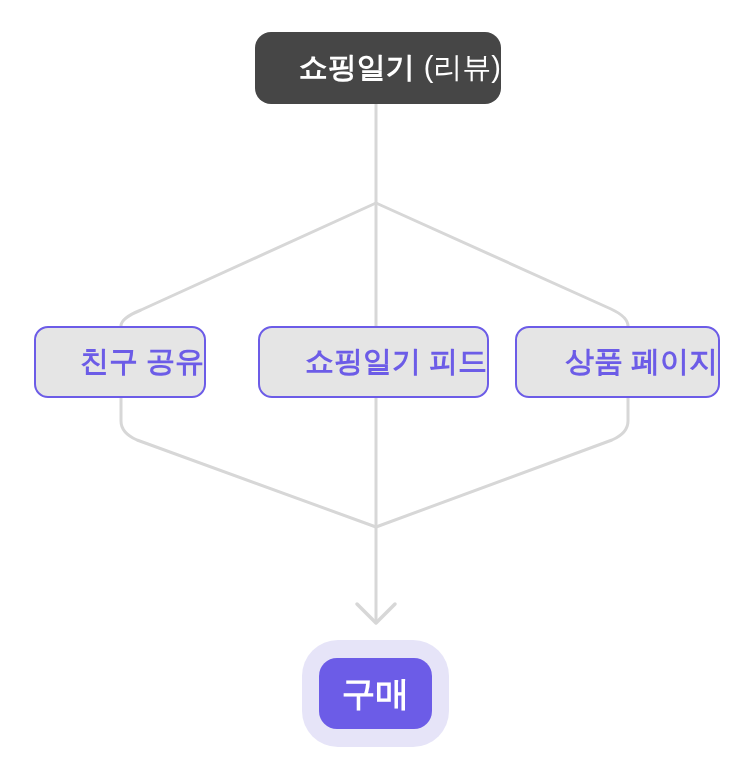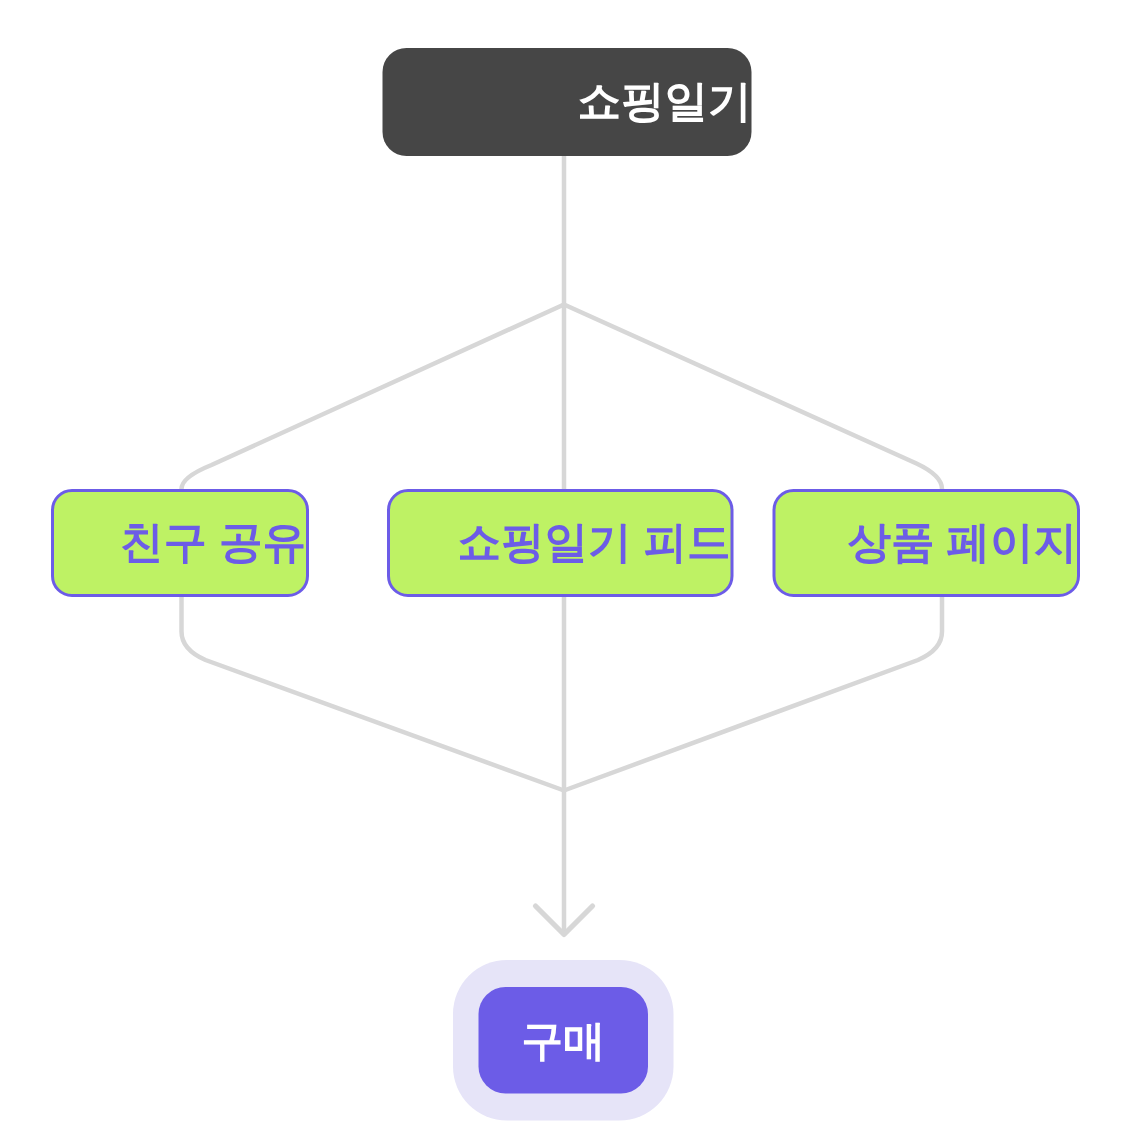--- a/index.html
+++ b/index.html
@@ -33,21 +33,21 @@
     width: 246px; height: 72px;
     background: #464646;
     border-radius: 16px;
     color: #ffffff;
     font-size: 29px;
   }
   .root-node .label-bold { font-weight: 700; }
   .root-node .label-suffix { font-weight: 400; margin-left: 9px; }
   .channel-node {
     top: 326px; height: 72px;
-    background: #bef264;
+    background: #e5e5e5;
     border: 2.5px solid #6c5ce7;
     border-radius: 14px;
     color: #6c5ce7;
     font-weight: 700;
     font-size: 29px;
   }
   .channel-0 { left: 34px;  width: 172px; }
   .channel-1 { left: 258px; width: 231px; }
   .channel-2 { left: 515px; width: 205px; }
   .outcome-halo {
@@ -62,41 +62,42 @@
   }
   .outcome-node {
     width: 113px; height: 71px;
     background: #6c5ce7;
     border-radius: 18px;
     display: flex;
     align-items: center;
     justify-content: center;
     color: #ffffff;
     font-weight: 700;
-    font-size: 28px;
+    font-size: 34px;
   }
 </style>
 </head>
 <body>
 
 <div class="canvas">
 
   <svg class="connectors" viewBox="0 0 750 762" xmlns="http://www.w3.org/2000/svg">
     <g fill="none" stroke="#D7D7D7" stroke-width="3" stroke-linecap="round" stroke-linejoin="round">
       <path d="M376 104 L376 622"></path>
       <path d="M376 203 L141 310 Q121 318 121 326"></path>
       <path d="M376 203 L611 309 Q628 317 628 326"></path>
       <path d="M121 398 L121 421 Q121 433 137 440 L376 527"></path>
       <path d="M628 398 L628 421 Q628 433 612 440 L376 527"></path>
       <path stroke-width="3.5" d="M357 604 L376 623 L395 604"></path>
     </g>
   </svg>
 
   <div class="node root-node">
     <span class="label-bold">쇼핑일기</span>
+    <span class="label-suffix">(리뷰)</span>
   </div>
 
   <div class="node channel-node channel-0">
     <span>친구 공유</span>
   </div>
 
   <div class="node channel-node channel-2">
     <span>상품 페이지</span>
   </div>
 

